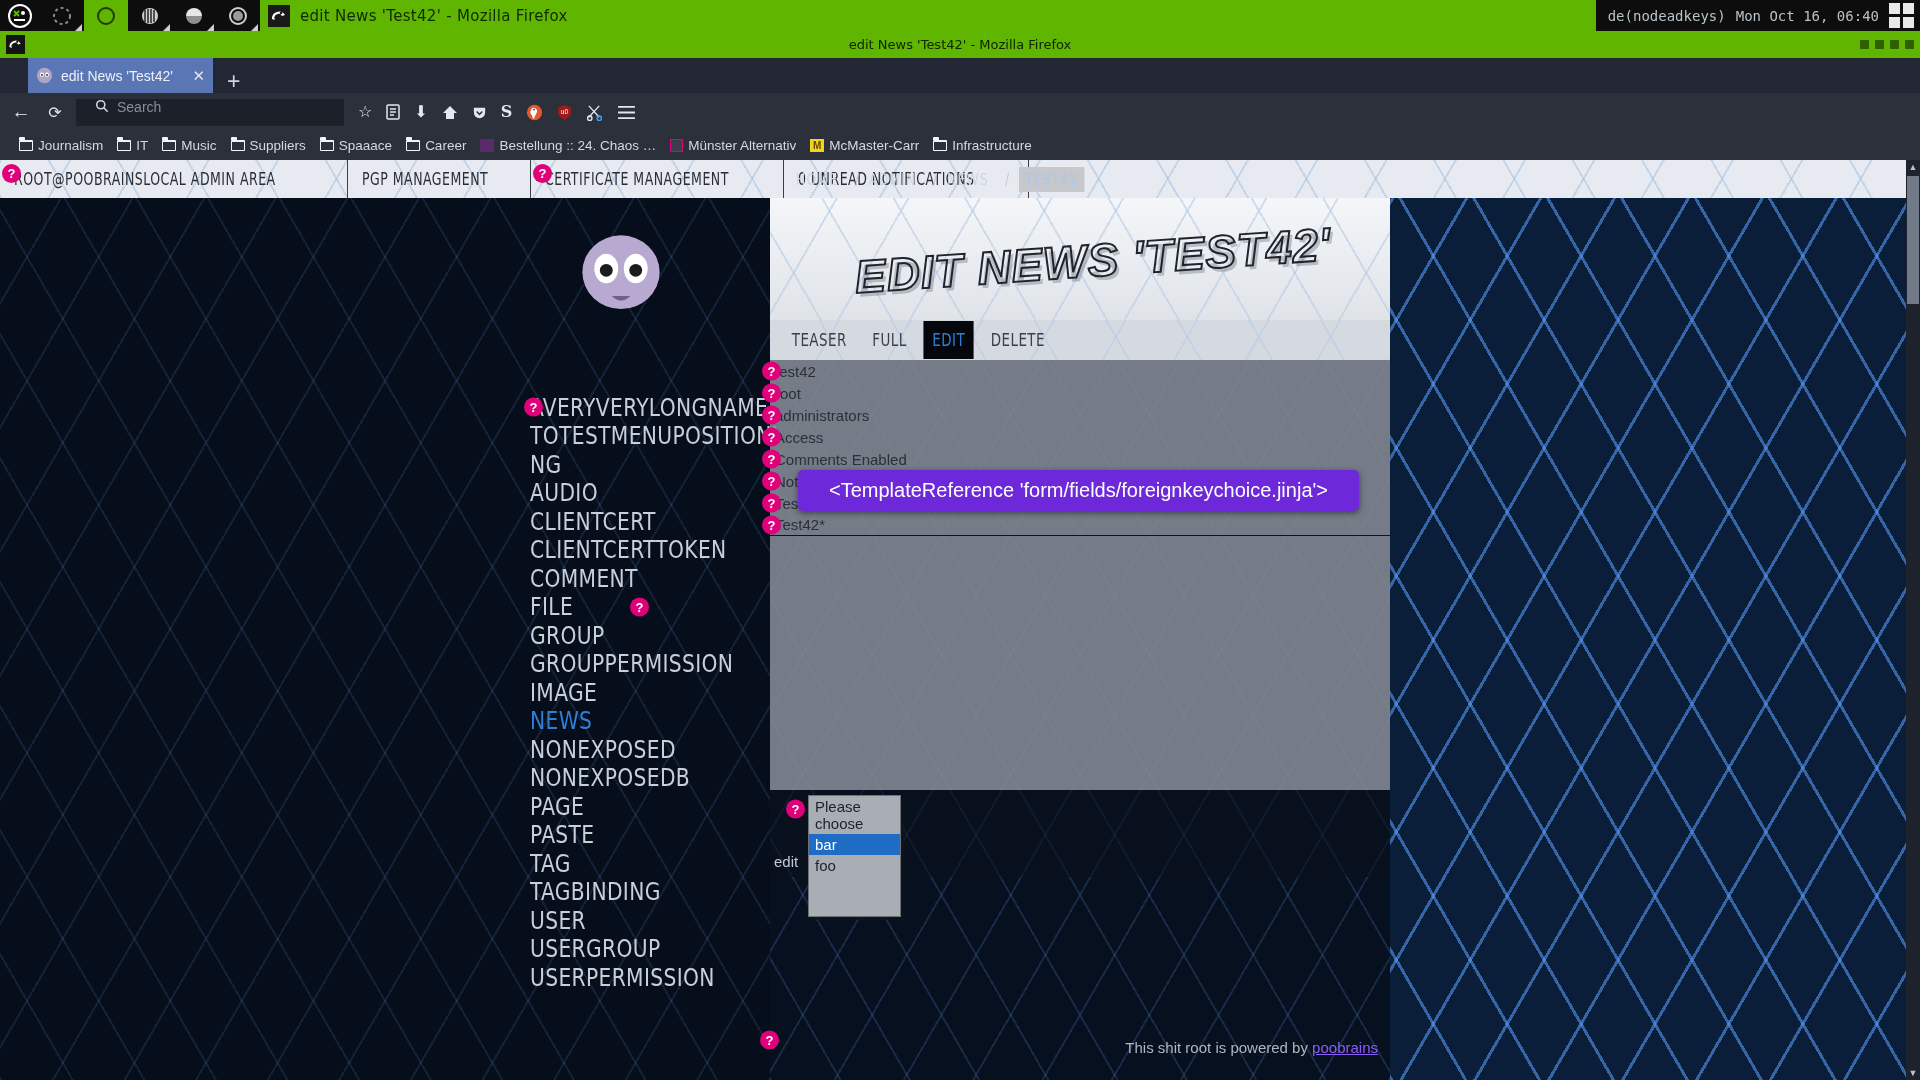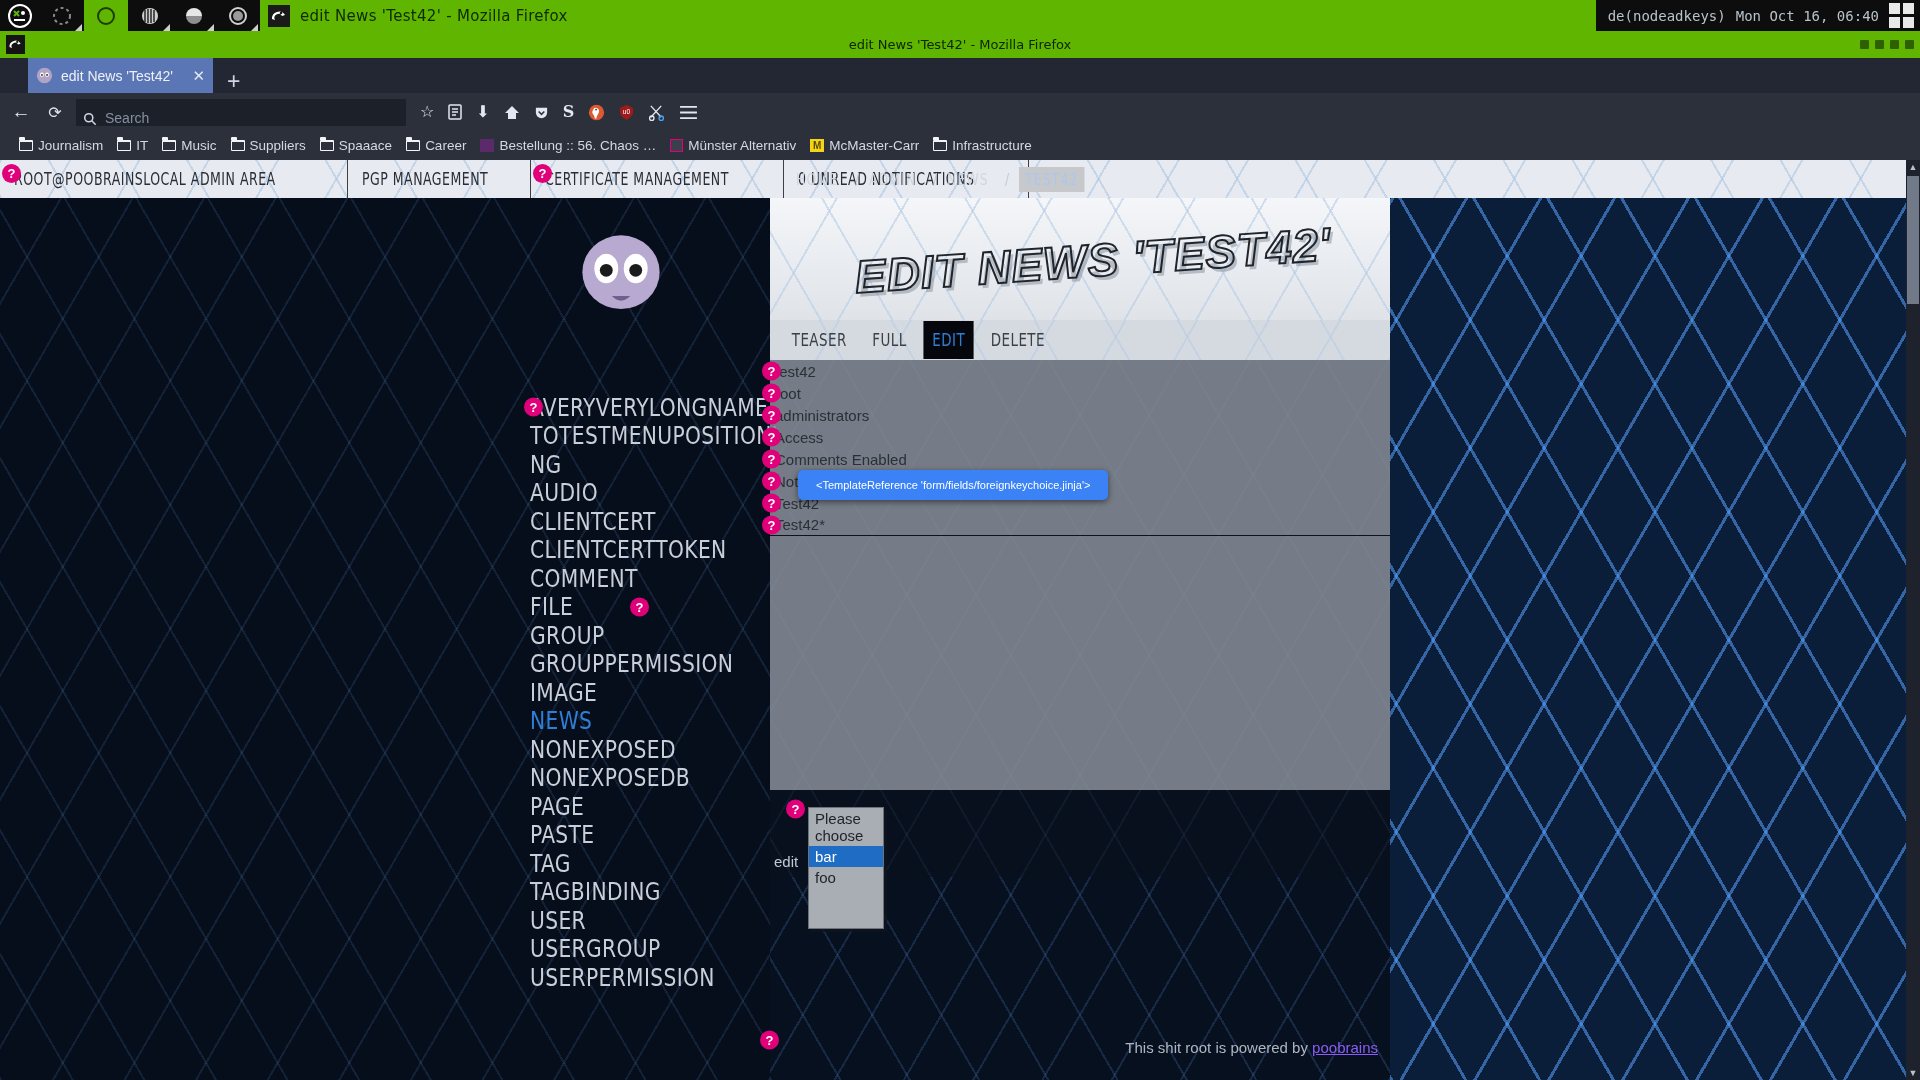--- a/index.html
+++ b/index.html
@@ -38,21 +38,21 @@
   .ff-tab-title { color:#edf1f7; font-size:14px; white-space:nowrap; overflow:hidden; text-overflow:ellipsis; flex:1; }
   .ff-tab-close { color:#e3e8ef; font-size:15px; line-height:1; }
   .ff-newtab { color:#cfd6e3; font-size:23px; line-height:1; padding:0 14px; }
 
   .ff-nav { height:38px; background:#2b303b; display:flex; align-items:center; padding:0 8px; gap:8px; }
   .ff-back { color:#e9eef6; font-size:19px; width:26px; text-align:center; }
   .ff-urlbar { flex:1; height:27px; background:#1c2029; display:flex; align-items:center; gap:7px; padding:0 9px; min-width:0; }
   .ff-url { font-size:14px; white-space:nowrap; overflow:hidden; color:#9aa3b2; }
   .ff-url b { color:#eef2f8; font-weight:bold; }
   .ff-reload { color:#dbe2ec; font-size:16px; width:26px; text-align:center; }
-  .ff-search { width:330px; height:27px; background:#1c2029; display:flex; align-items:flex-end; gap:8px; padding:0 7px; }
+  .ff-search { width:268px; height:27px; background:#1c2029; display:flex; align-items:flex-start; gap:8px; padding:0 19px; }
   .ff-search-ph { color:#868f9e; font-size:14px; }
   .ff-icons { display:flex; align-items:center; gap:14px; padding-left:6px; padding-right:4px; }
   .ff-ic { color:#e2e8f0; font-size:16px; line-height:1; display:flex; align-items:center; justify-content:center; }
 
   .ff-bm { height:28px; background:#2b303b; display:flex; align-items:center; gap:4px; padding:0 14px; }
   .bm { display:flex; align-items:center; gap:5px; padding:2px 5px; white-space:nowrap; }
   .bm-lbl { color:#d3d9e3; font-size:13.5px; }
   .folder { width:14px; height:11px; background:#f2f4f8; position:relative; border-radius:1px; }
   .folder:before { content:""; position:absolute; top:-3px; left:0; width:6px; height:3px; background:#f2f4f8; border-radius:1px 1px 0 0; }
   .folder:after { content:""; position:absolute; top:2px; left:1px; width:12px; height:8px; background:#2b303b; }
@@ -127,25 +127,25 @@
   .vtab.active { background:#05070c; color:#2f7fd6; }
 
   .formbox { position:absolute; top:200px; left:0; width:620px; height:517px; background:rgba(10,16,28,.55); }
   .fieldarea { position:absolute; left:0; top:0; width:620px; height:430px; background:rgba(160,166,176,.72); }
   .frow { height:22px; display:flex; align-items:center; padding-left:5px; position:relative; }
   .flabel { font-size:15px; color:#2b2f36; font-family:"Liberation Sans", sans-serif; }
   .frow.line { border-bottom:1px solid #10131a; }
   .help { position:absolute; left:-8px; top:50%; transform:translateY(-50%);
     width:19px; height:19px; border-radius:50%; background:#e0007a; color:#fff; font-size:13px;
     font-weight:bold; display:flex; align-items:center; justify-content:center; z-index:6; }
-  .tooltip { position:absolute; left:28px; top:110px; background:#3b82f6; color:#fff; font-size:11px;
-    padding:9px 18px; border-radius:5px; z-index:20; white-space:nowrap; box-shadow:0 2px 6px rgba(0,0,0,.5); }
+  .tooltip { position:absolute; left:28px; top:110px; background:#6d28d9; color:#fff; font-size:20px;
+    padding:9px 31px; border-radius:5px; z-index:20; white-space:nowrap; box-shadow:0 2px 6px rgba(0,0,0,.5); }
 
   .selectwrap { position:absolute; left:38px; top:435px; width:100px; }
-  .selbox { width:76px; background:#a9aeb5; border:1px solid #6d7279; box-shadow:3px 3px 0 rgba(15,20,30,.8);margin-top:12px; }
+  .selbox { width:93px; background:#a9aeb5; border:1px solid #6d7279; box-shadow:3px 3px 0 rgba(15,20,30,.8); }
   .selopt { font-size:15px; color:#1e2229; padding:2px 6px; font-family:"Liberation Sans", sans-serif; }
   .selopt.sel { background:#1f6cc4; color:#fff; }
   .selopt.blank { height:20px; }
   .tagslabel { position:absolute; left:4px; top:493px; font-size:15px; color:#c3c9d2; }
 
   .footer { position:absolute; left:0; top:872px; width:620px; height:30px; display:flex; align-items:center; justify-content:flex-end; padding-right:12px; }
   .footer-txt { font-size:15px; color:#aeb6c1; }
   .footer-txt a { color:#8b5cf6; text-decoration:underline; }
 
   
@@ -341,21 +341,21 @@
         <div class="bm">
           <span class="folder"></span>
           <span class="bm-lbl">Spaaace</span>
         </div>
         <div class="bm">
           <span class="folder"></span>
           <span class="bm-lbl">Career</span>
         </div>
         <div class="bm">
           <span style="display:inline-block;width:14px;height:13px;background:#5b2a6b;"></span>
-          <span class="bm-lbl">Bestellung :: 56. Chaos …</span>
+          <span class="bm-lbl">Bestellung :: 24. Chaos …</span>
         </div>
         <div class="bm">
           <span style="display:inline-block;width:13px;height:13px;background:#3a3f4b;border:1px solid #e0007a;"></span>
           <span class="bm-lbl">Münster Alternativ</span>
         </div>
         <div class="bm">
           <span style="display:inline-block;width:14px;height:13px;background:#f3d417;color:#5a4b00;font-size:10px;font-weight:bold;text-align:center;line-height:13px;">M</span>
           <span class="bm-lbl">McMaster-Carr</span>
         </div>
         <div class="bm">

